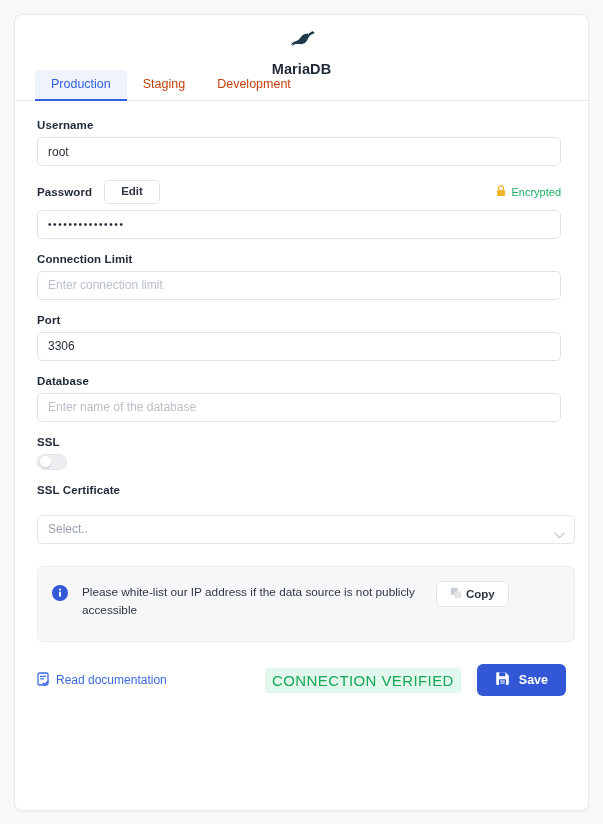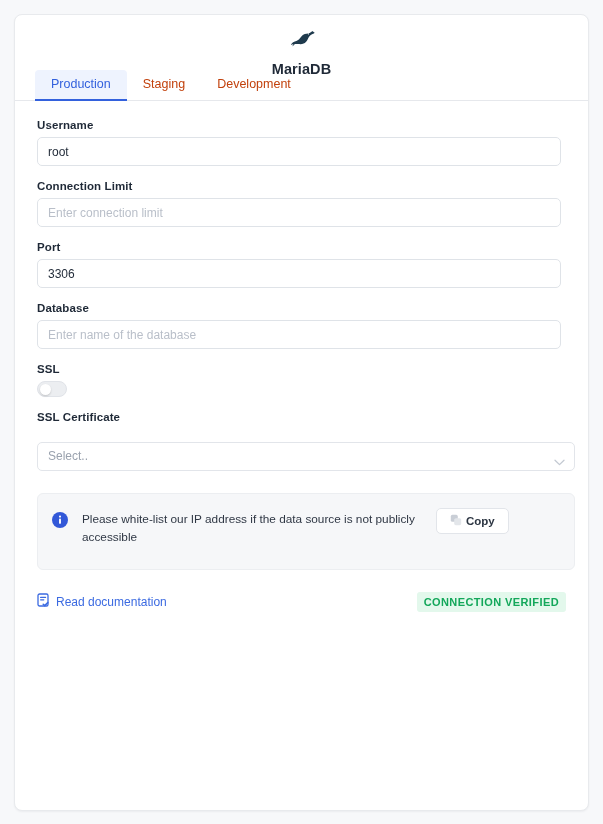--- a/index.html
+++ b/index.html
@@ -233,22 +233,22 @@
     gap: 6px;
     color: #3b6ae1;
     font-size: 12px;
     text-decoration: none;
     cursor: pointer;
   }
   .verified {
     margin-left: auto;
     background: #e3f8ec;
     color: #13a75a;
-    font-size: 11px;
-    font-weight: 700;
+    font-size: 15px;
+    font-weight: 400;
     letter-spacing: 0.4px;
     padding: 4px 7px;
     border-radius: 3px;
   }
   .save-btn {
     margin-left: 16px;
     background: #3258d8;
     border: none;
     border-radius: 6px;
     color: #fff;
@@ -285,20 +285,38 @@
   </div>
 
   <div class="form">
 
 
     <div class="field">
       <label class="label">Username</label>
       <input class="input" type="text" value="root" style="">
     </div>
 
+    <div class="field">
+      <div class="label-row">
+        <span class="label" style="margin-bottom:0">Password</span>
+        <button class="edit-btn">Edit</button>
+        <span class="encrypted">
+          <span>
+            <svg width="10" height="12" viewBox="0 0 10 12" xmlns="http://www.w3.org/2000/svg">
+              <path d="M2.6 5V3.3a2.4 2.4 0 0 1 4.8 0V5" fill="none" stroke="#f0b429" stroke-width="1.3"></path>
+              <rect x="1" y="5" width="8" height="6" rx="1.2" fill="#f0b429"></rect>
+            </svg>
+          </span>
+          <span>Encrypted</span>
+        </span>
+      </div>
+      <div class="input">
+        <span class="pw-dots">•••••••••••••••</span>
+      </div>
+    </div>
 
     <div class="field">
       <label class="label">Connection Limit</label>
       <input class="input" type="text" placeholder="Enter connection limit" style="">
     </div>
 
     <div class="field">
       <label class="label">Port</label>
       <input class="input" type="text" value="3306" style="">
     </div>
@@ -353,15 +371,27 @@
       <span>
         <svg width="13" height="14" viewBox="0 0 13 14" xmlns="http://www.w3.org/2000/svg">
           <rect x="1" y="1" width="10" height="12" rx="1.6" fill="none" stroke="#3b6ae1" stroke-width="1.3"></rect>
           <path d="M3.6 4.4h5M3.6 6.8h3.2" stroke="#3b6ae1" stroke-width="1.2" stroke-linecap="round"></path>
           <path d="M6.2 11.2 7.7 12.6 10.8 9.6" fill="none" stroke="#3b6ae1" stroke-width="1.5" stroke-linecap="round" stroke-linejoin="round"></path>
         </svg>
       </span>
       <span>Read documentation</span>
     </a>
     <span class="verified">CONNECTION VERIFIED</span>
+    <button class="save-btn">
+      <span>
+        <svg width="15" height="15" viewBox="0 0 15 15" xmlns="http://www.w3.org/2000/svg">
+          <path d="M2.4 1.2h8.1l3.3 3.3v8.3a1.2 1.2 0 0 1-1.2 1.2H2.4a1.2 1.2 0 0 1-1.2-1.2V2.4a1.2 1.2 0 0 1 1.2-1.2z" fill="#ffffff"></path>
+          <rect x="4.2" y="1.2" width="6.2" height="4" rx=".6" fill="#3258d8"></rect>
+          <rect x="4" y="8.3" width="7" height="5.7" rx=".6" fill="#3258d8"></rect>
+          <rect x="5.1" y="9.5" width="4.8" height="1.1" rx=".5" fill="#ffffff"></rect>
+          <rect x="5.1" y="11.4" width="4.8" height="1.1" rx=".5" fill="#ffffff"></rect>
+        </svg>
+      </span>
+      <span>Save</span>
+    </button>
   </div>
 
 </div>
 
 </body></html>

